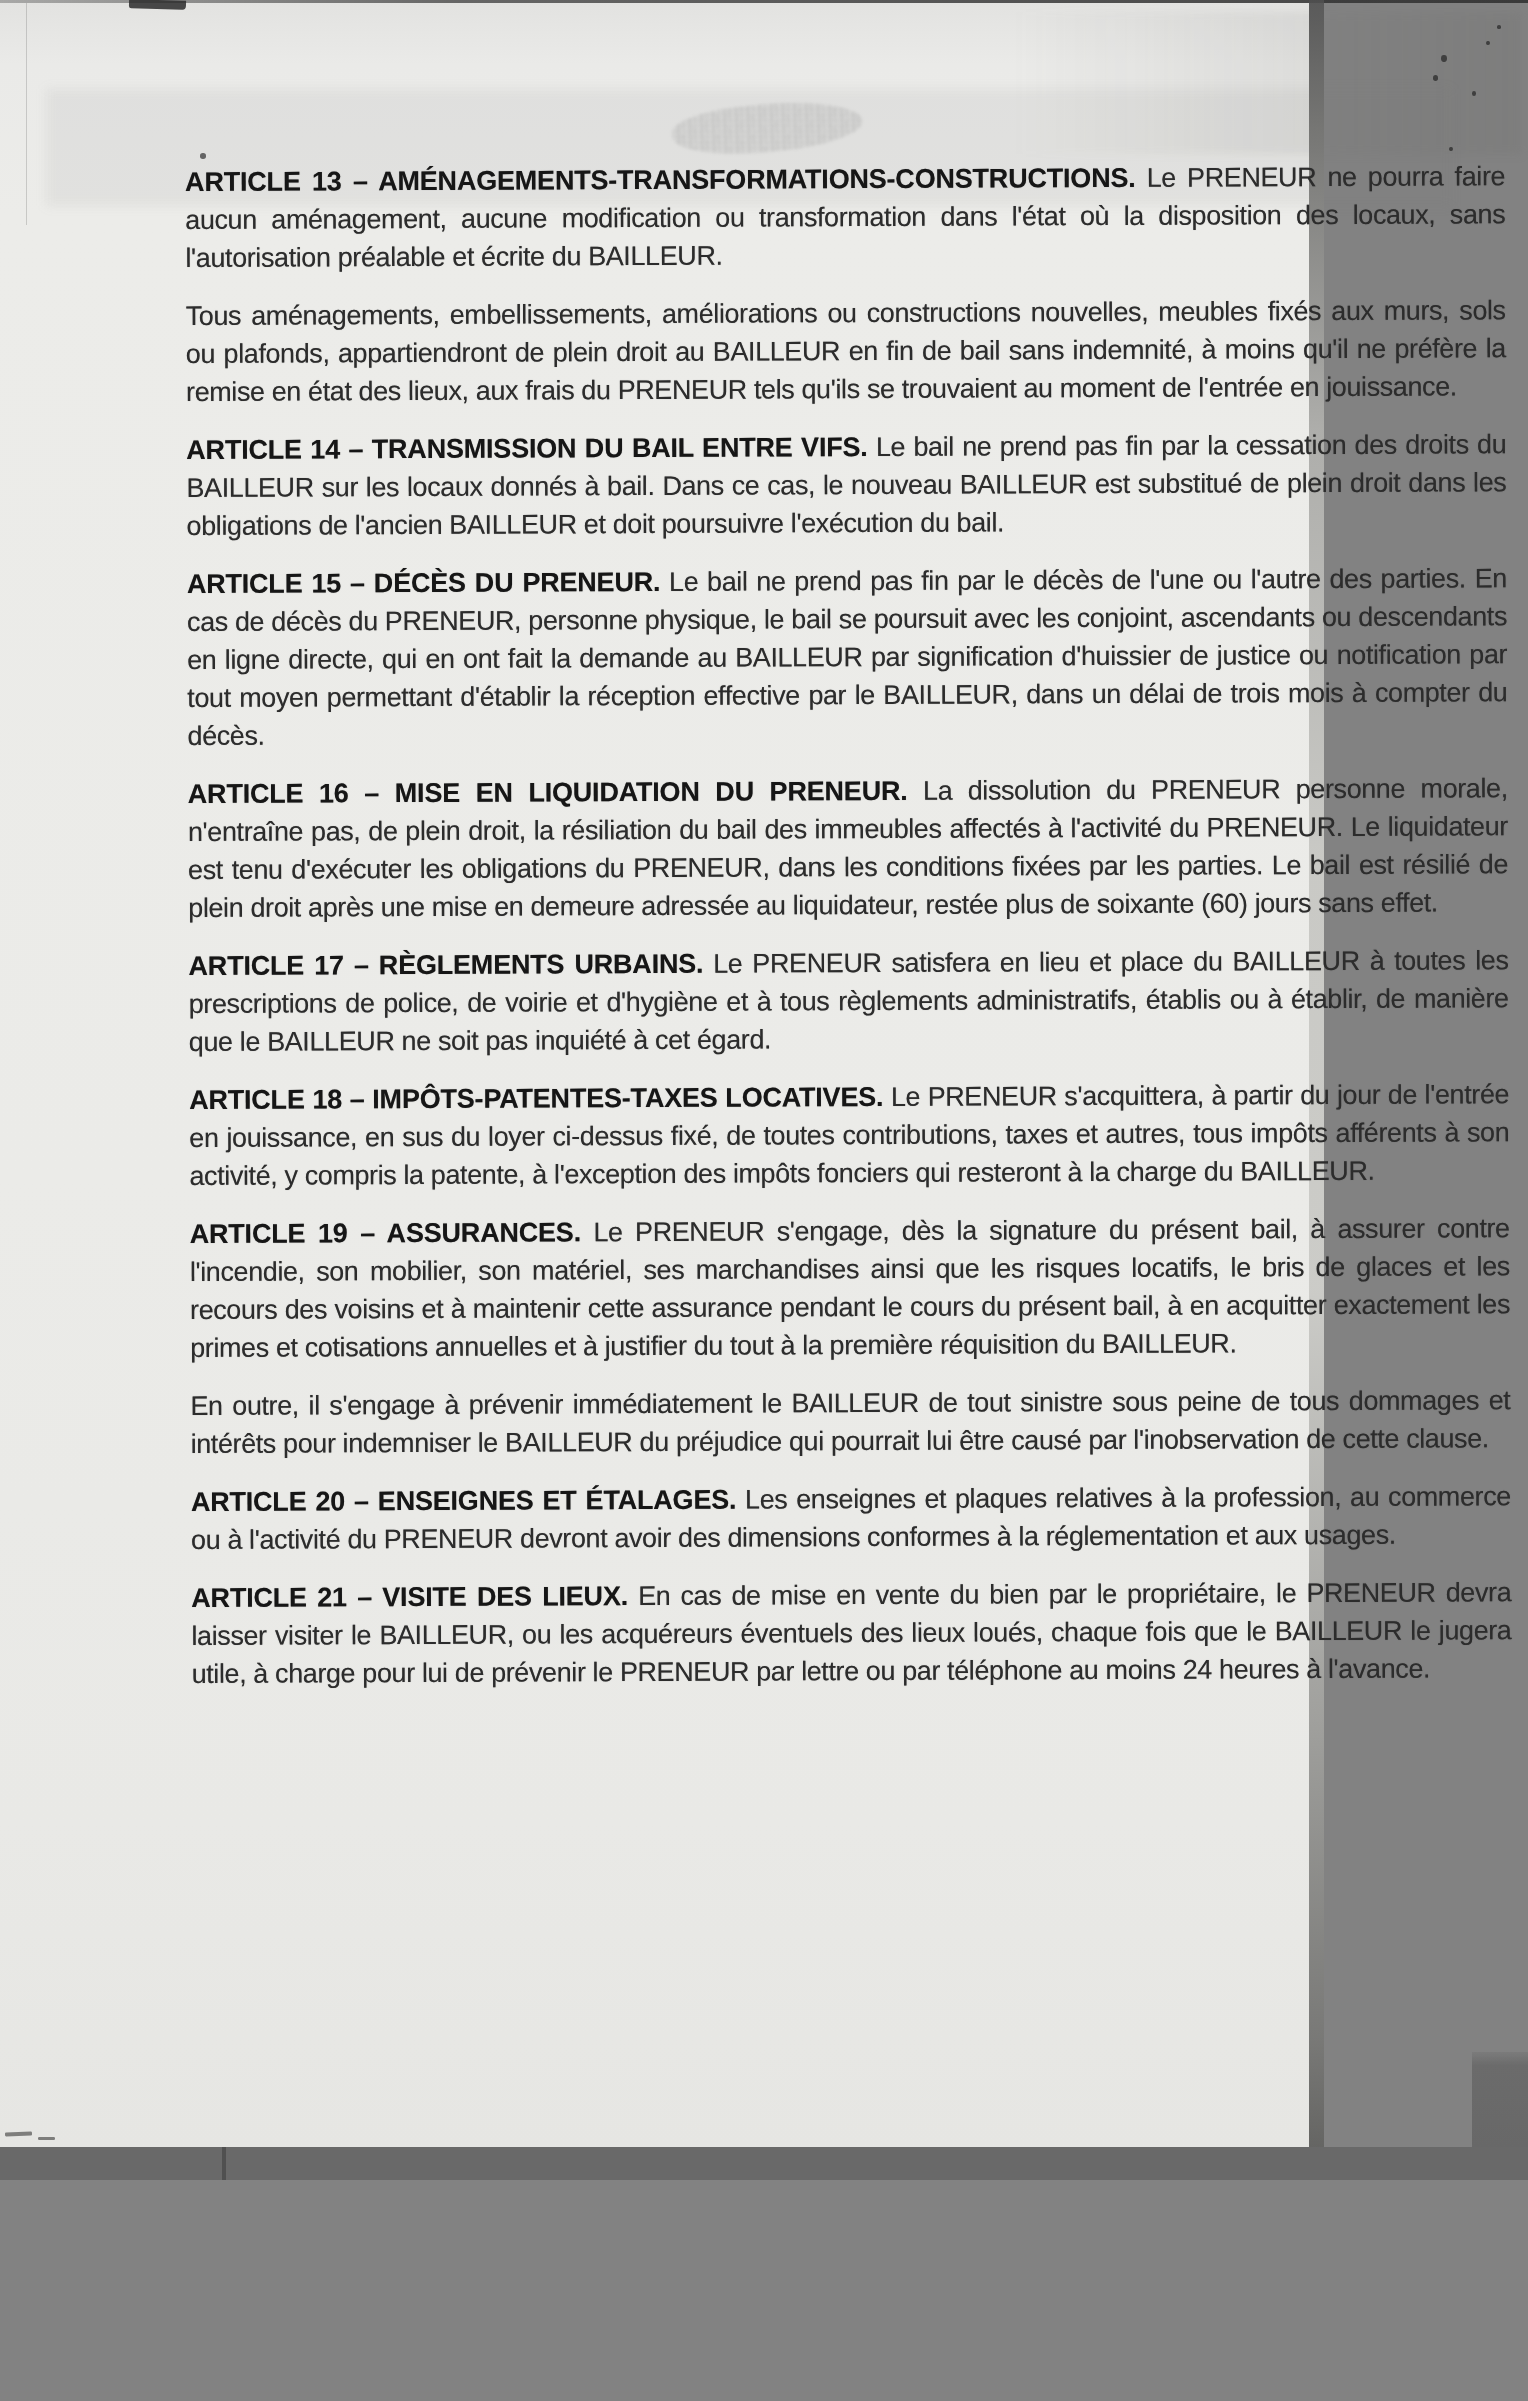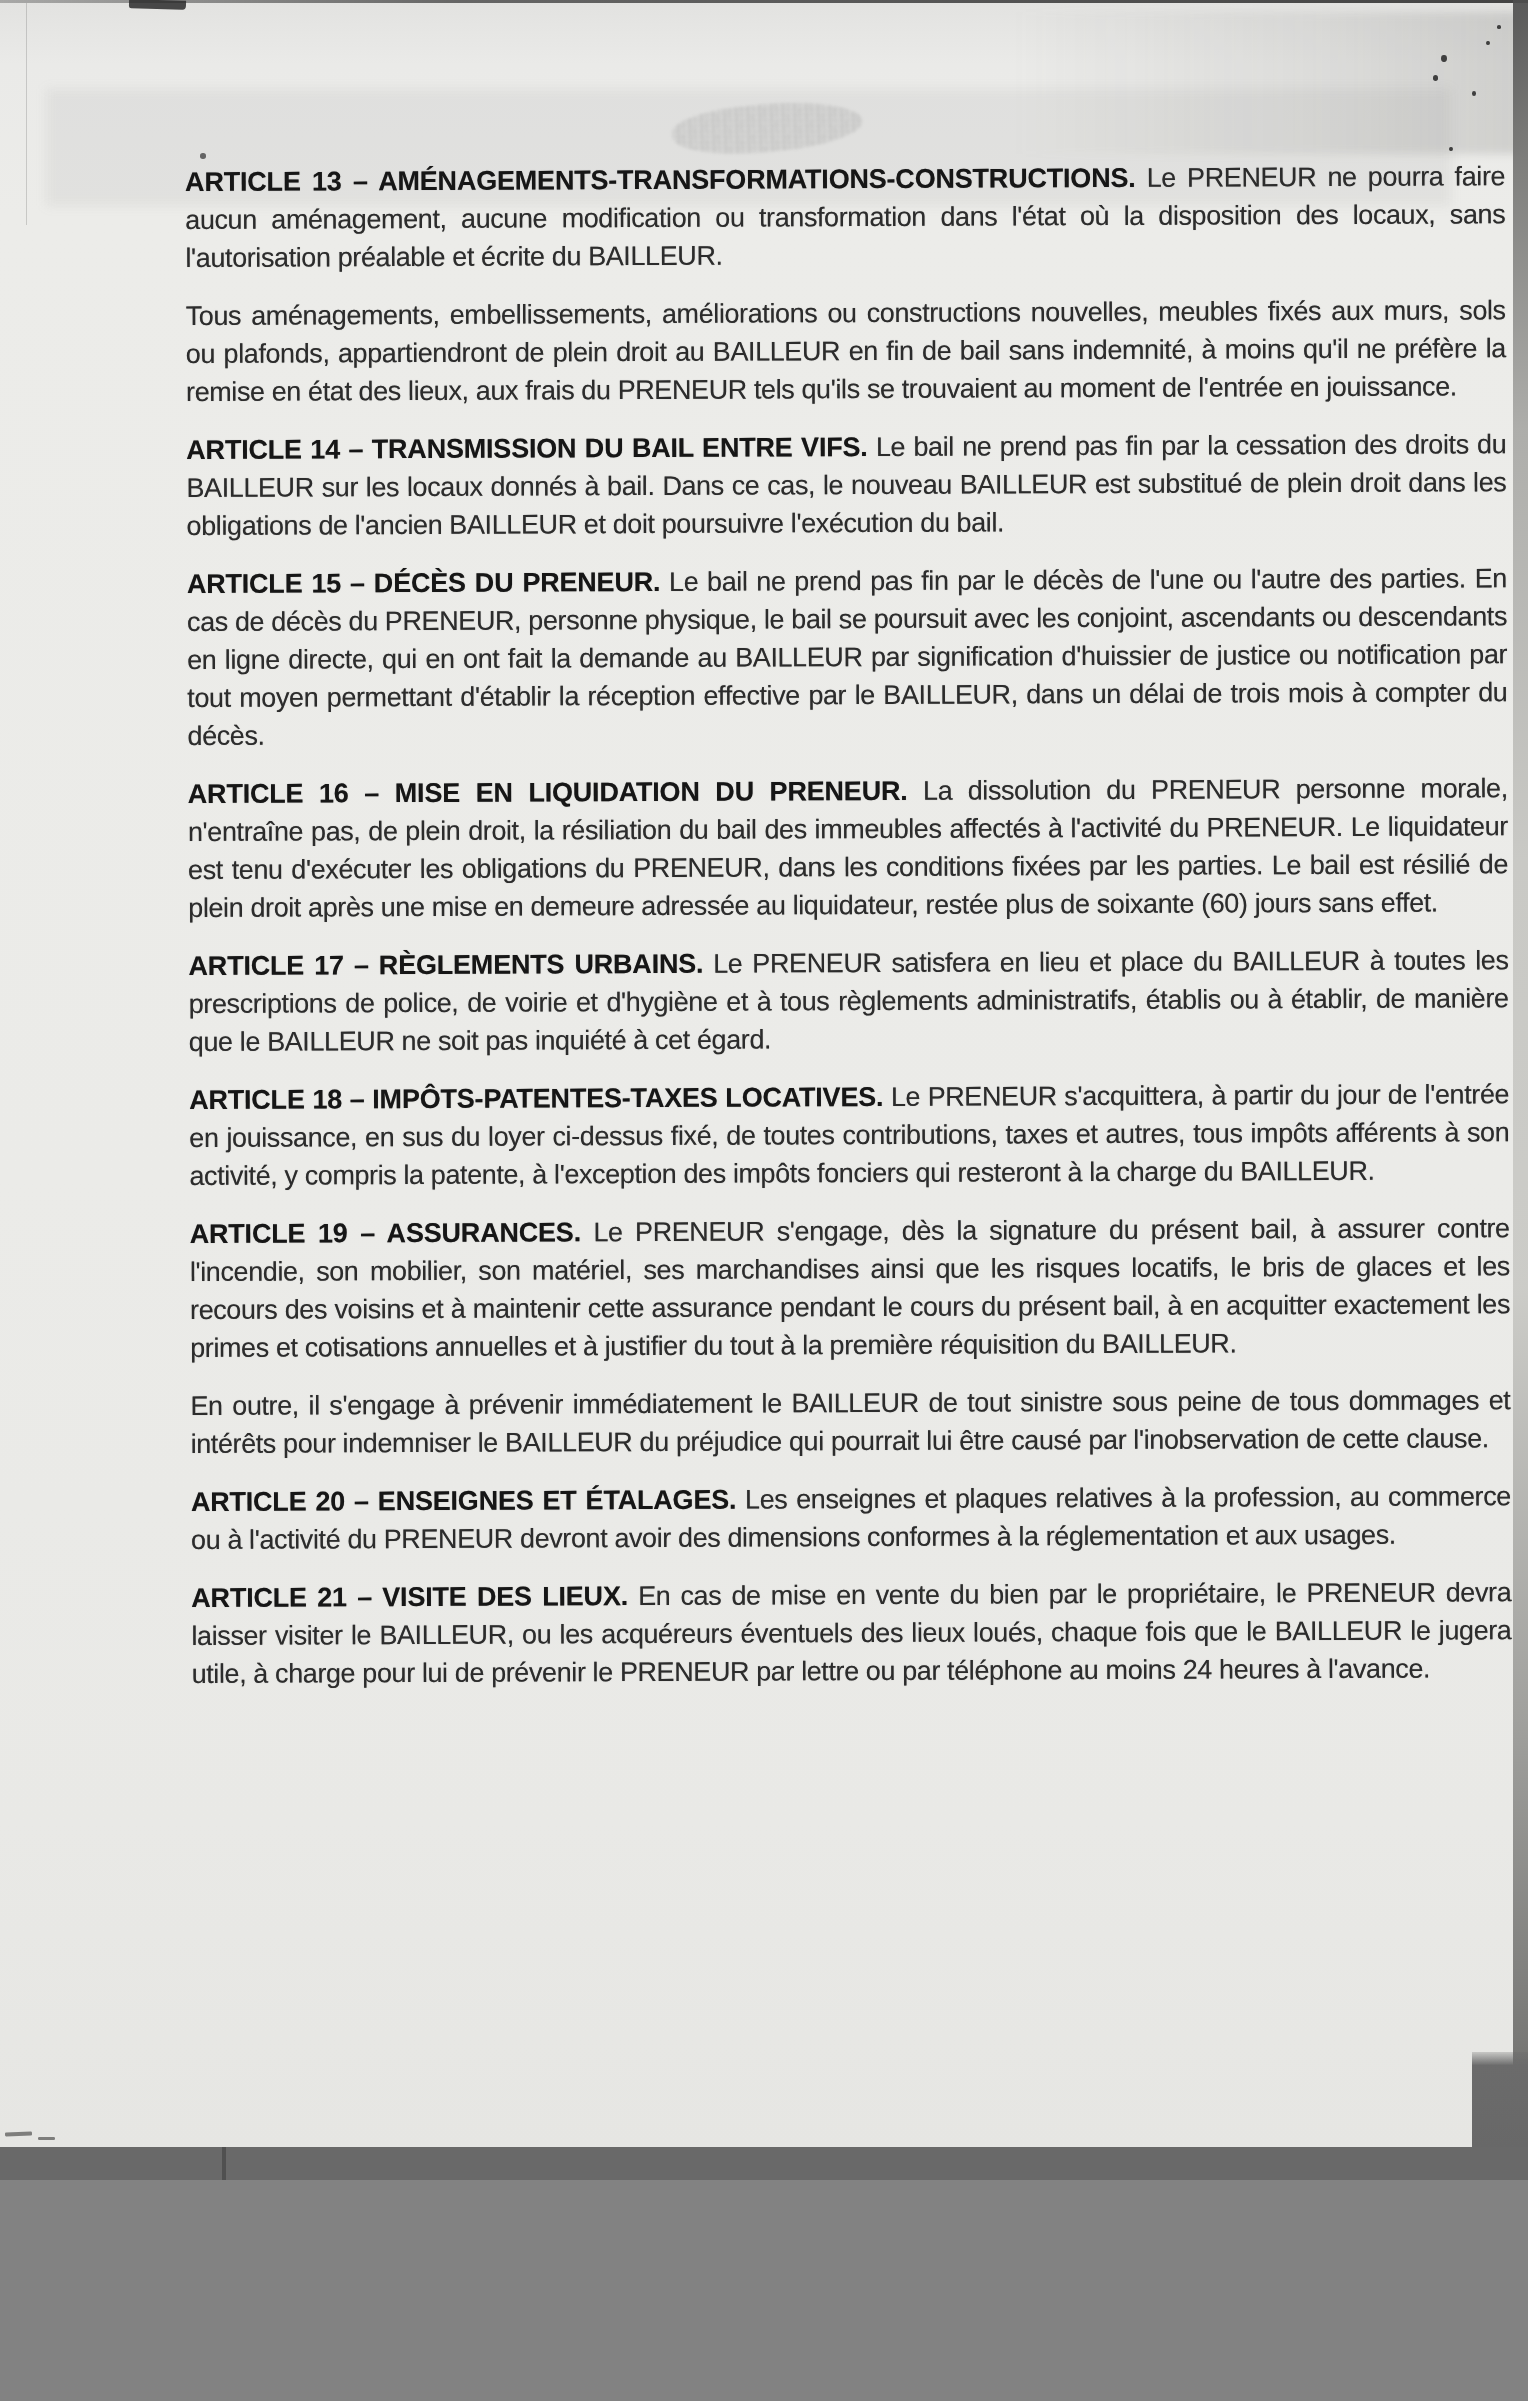--- a/index.html
+++ b/index.html
@@ -15,21 +15,21 @@
     width: 1528px;
     height: 2401px;
     background: #828282; 
     overflow: hidden;
   }
   
   .page {
     position: absolute;
     left: 0;
     top: 0;
-    width: 1528px;
+    width: 1324px;
     height: 2147px;
     background: linear-gradient(180deg, #e2e2e0 0%, #eaeae8 3%, #ecece9 10%, #ebebe8 55%, #e9e9e6 85%, #e6e6e3 100%);
   }
   
   .scanner-band {
     position: absolute;
     left: 0;
     top: 2147px;
     width: 1528px;
     height: 33px;

